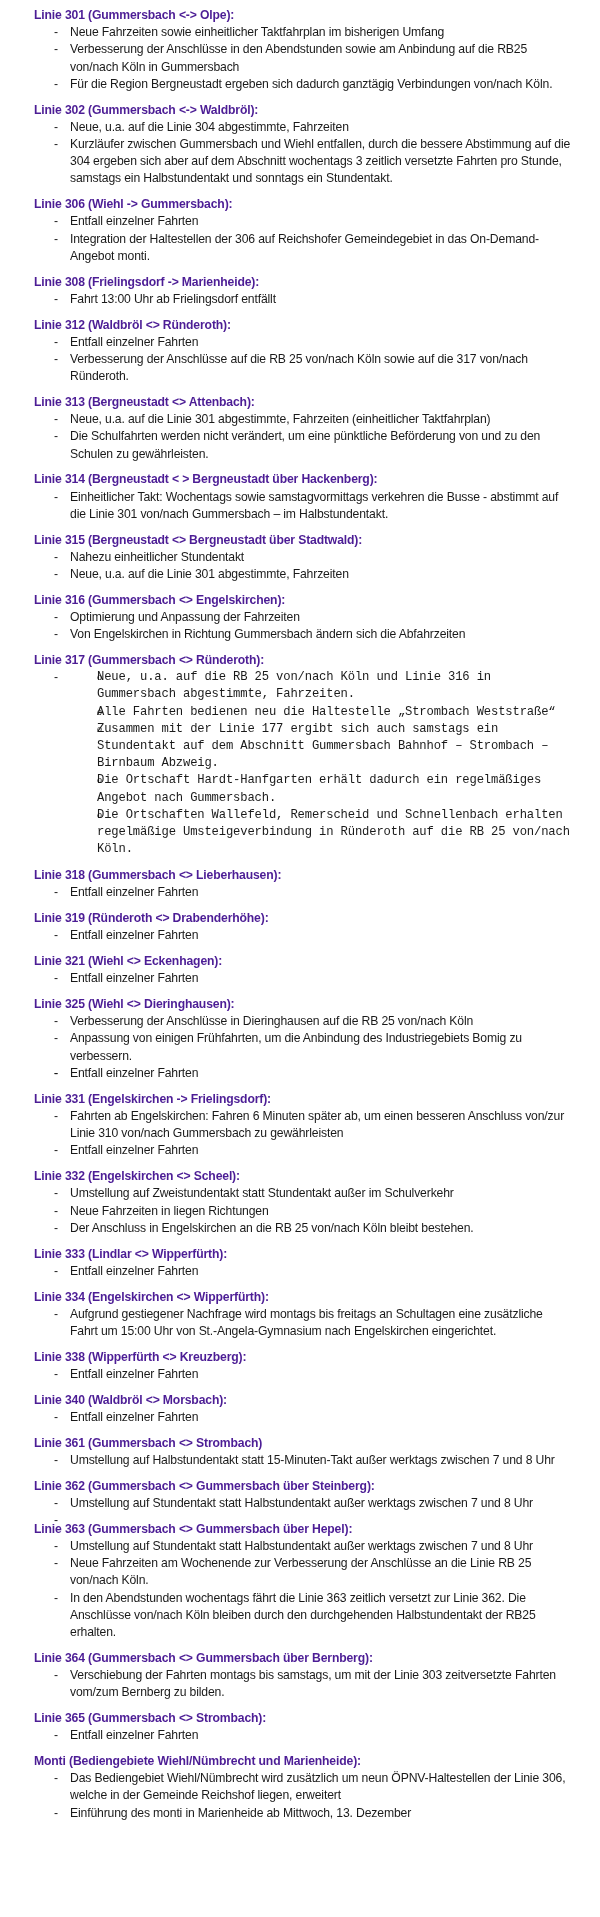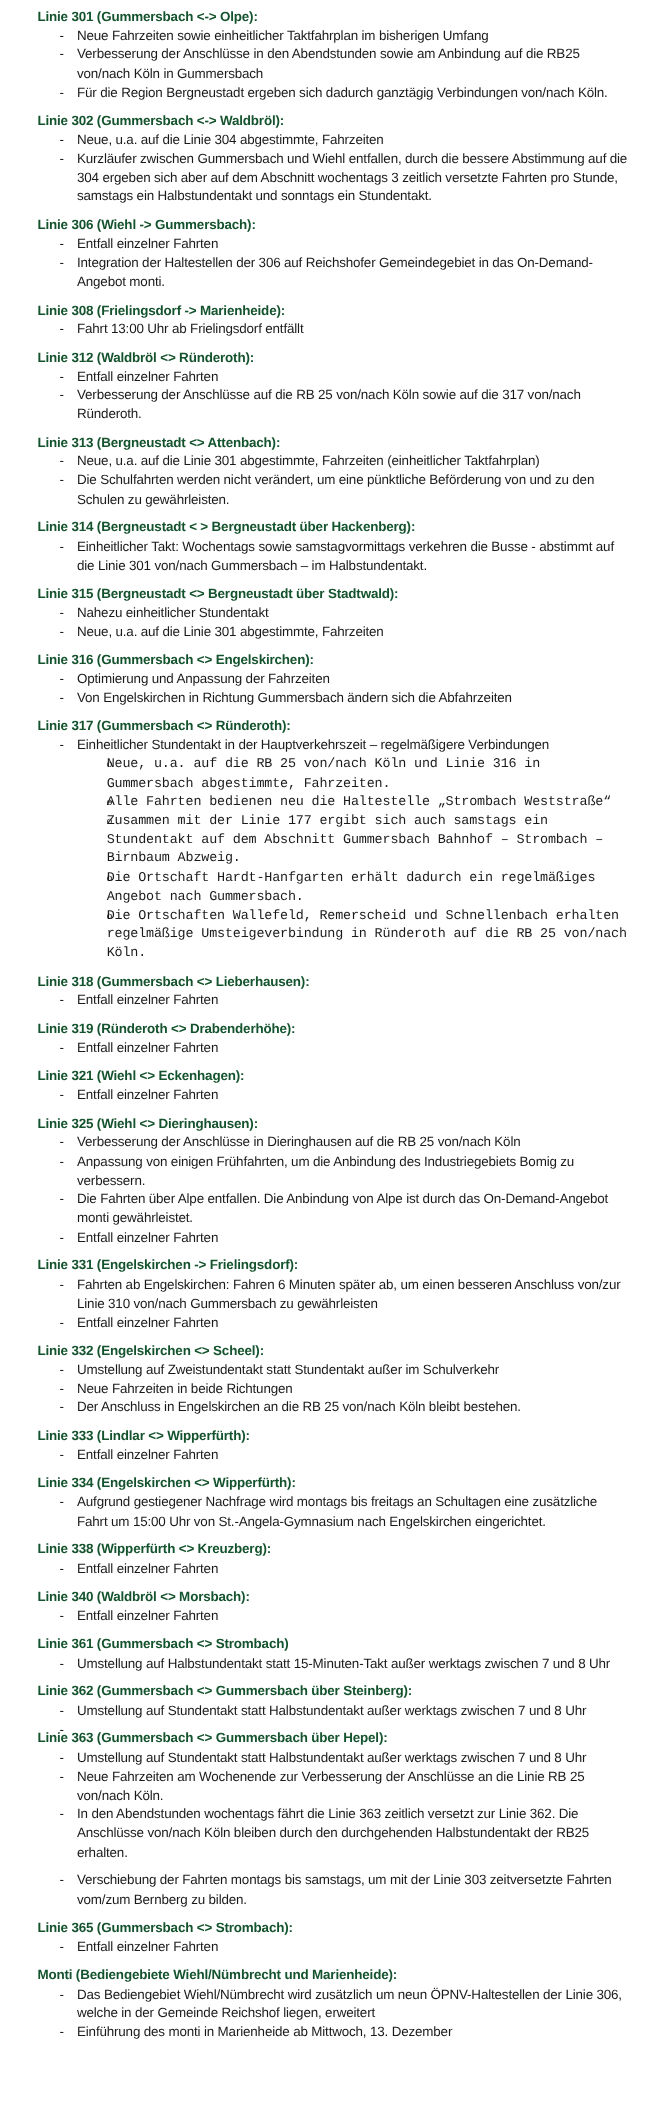--- a/index.html
+++ b/index.html
@@ -6,21 +6,21 @@
   body {
     width: 600px; height: 1917px; overflow: hidden;
     font-family: "Liberation Sans", sans-serif;
     color: #1a1a1a;
     font-size: 12.2px;
     letter-spacing: -0.15px;
   }
   #doc { padding: 7px 0 0 34px; }
   .section { margin-bottom: 8.6px; }
   .section h3 {
-    margin: 0; font-size: 12.2px; font-weight: bold; line-height: 17.2px; color: #14532d;
+    margin: 0; font-size: 12.2px; font-weight: bold; line-height: 17.2px; color: #4c1d95;
   }
   ul.lvl1 { list-style: none; margin: 0; padding: 0; }
   ul.lvl1 > li { position: relative; padding-left: 36px; line-height: 17.2px; padding-right: 28px; }
   ul.lvl1 > li > .bullet { position: absolute; left: 20px; top: 0; }
   ul.lvl2 { list-style: none; margin: 0; padding: 0; }
   ul.lvl2 > li { position: relative; padding-left: 44px; line-height: 17.2px; padding-right: 0; margin-left: -36px; }
   ul.lvl2 > li > .bullet { position: absolute; left: 63px; top: 0; font-size: 9px; }
   ul.lvl2 > li > .txt { display: block; padding-left: 63px; margin-left: -44px; font-family: Liberation Mono, monospace; }
 </style>
 </head>
@@ -85,21 +85,21 @@
     <div class="section">
       <h3>Linie 316 (Gummersbach &lt;&gt; Engelskirchen):</h3>
       <ul class="lvl1">
         <li><span class="bullet">-</span><span>Optimierung und Anpassung der Fahrzeiten</span></li>
         <li><span class="bullet">-</span><span>Von Engelskirchen in Richtung Gummersbach ändern sich die Abfahrzeiten</span></li>
       </ul>
     </div>
     <div class="section">
       <h3>Linie 317 (Gummersbach &lt;&gt; Ründeroth):</h3>
       <ul class="lvl1">
-        <li><span class="bullet">-</span><span>Einheitlicher Stundentakt in der Hauptverkehrszeit – regelmäßigere Verbindungen</span><ul class="lvl2">
+        <li><span class="bullet">-</span><ul class="lvl2">
             <li>
               <span class="bullet">o</span>
               <span class="txt">Neue, u.a. auf die RB 25 von/nach Köln und Linie 316 in Gummersbach abgestimmte, Fahrzeiten.</span>
             </li>
             <li>
               <span class="bullet">o</span>
               <span class="txt">Alle Fahrten bedienen neu die Haltestelle „Strombach Weststraße“</span>
             </li>
             <li>
               <span class="bullet">o</span>
@@ -132,36 +132,36 @@
       <h3>Linie 321 (Wiehl &lt;&gt; Eckenhagen):</h3>
       <ul class="lvl1">
         <li><span class="bullet">-</span><span>Entfall einzelner Fahrten</span></li>
       </ul>
     </div>
     <div class="section">
       <h3>Linie 325 (Wiehl &lt;&gt; Dieringhausen):</h3>
       <ul class="lvl1">
         <li><span class="bullet">-</span><span>Verbesserung der Anschlüsse in Dieringhausen auf die RB 25 von/nach Köln</span></li>
         <li><span class="bullet">-</span><span>Anpassung von einigen Frühfahrten, um die Anbindung des Industriegebiets Bomig zu verbessern.</span></li>
-        <li><span class="bullet">-</span><span>Die Fahrten über Alpe entfallen. Die Anbindung von Alpe ist durch das On-Demand-Angebot monti gewährleistet.</span></li>
+        <li><span class="bullet">-</span></li>
         <li><span class="bullet">-</span><span>Entfall einzelner Fahrten</span></li>
       </ul>
     </div>
     <div class="section">
       <h3>Linie 331 (Engelskirchen -&gt; Frielingsdorf):</h3>
       <ul class="lvl1">
         <li><span class="bullet">-</span><span>Fahrten ab Engelskirchen: Fahren 6 Minuten später ab, um einen besseren Anschluss von/zur Linie 310 von/nach Gummersbach zu gewährleisten</span></li>
         <li><span class="bullet">-</span><span>Entfall einzelner Fahrten</span></li>
       </ul>
     </div>
     <div class="section">
       <h3>Linie 332 (Engelskirchen &lt;&gt; Scheel):</h3>
       <ul class="lvl1">
         <li><span class="bullet">-</span><span>Umstellung auf Zweistundentakt statt Stundentakt außer im Schulverkehr</span></li>
-        <li><span class="bullet">-</span><span>Neue Fahrzeiten in beide Richtungen</span></li>
+        <li><span class="bullet">-</span><span>Neue Fahrzeiten in liegen Richtungen</span></li>
         <li><span class="bullet">-</span><span>Der Anschluss in Engelskirchen an die RB 25 von/nach Köln bleibt bestehen.</span></li>
       </ul>
     </div>
     <div class="section">
       <h3>Linie 333 (Lindlar &lt;&gt; Wipperfürth):</h3>
       <ul class="lvl1">
         <li><span class="bullet">-</span><span>Entfall einzelner Fahrten</span></li>
       </ul>
     </div>
     <div class="section">
@@ -197,20 +197,21 @@
     </div>
     <div class="section">
       <h3>Linie 363 (Gummersbach &lt;&gt; Gummersbach über Hepel):</h3>
       <ul class="lvl1">
         <li><span class="bullet">-</span><span>Umstellung auf Stundentakt statt Halbstundentakt außer werktags zwischen 7 und 8 Uhr</span></li>
         <li><span class="bullet">-</span><span>Neue Fahrzeiten am Wochenende zur Verbesserung der Anschlüsse an die Linie RB 25 von/nach Köln.</span></li>
         <li><span class="bullet">-</span><span>In den Abendstunden wochentags fährt die Linie 363 zeitlich versetzt zur Linie 362. Die Anschlüsse von/nach Köln bleiben durch den durchgehenden Halbstundentakt der RB25 erhalten.</span></li>
       </ul>
     </div>
     <div class="section">
+      <h3>Linie 364 (Gummersbach &lt;&gt; Gummersbach über Bernberg):</h3>
       <ul class="lvl1">
         <li><span class="bullet">-</span><span>Verschiebung der Fahrten montags bis samstags, um mit der Linie 303 zeitversetzte Fahrten vom/zum Bernberg zu bilden.</span></li>
       </ul>
     </div>
     <div class="section">
       <h3>Linie 365 (Gummersbach &lt;&gt; Strombach):</h3>
       <ul class="lvl1">
         <li><span class="bullet">-</span><span>Entfall einzelner Fahrten</span></li>
       </ul>
     </div>

